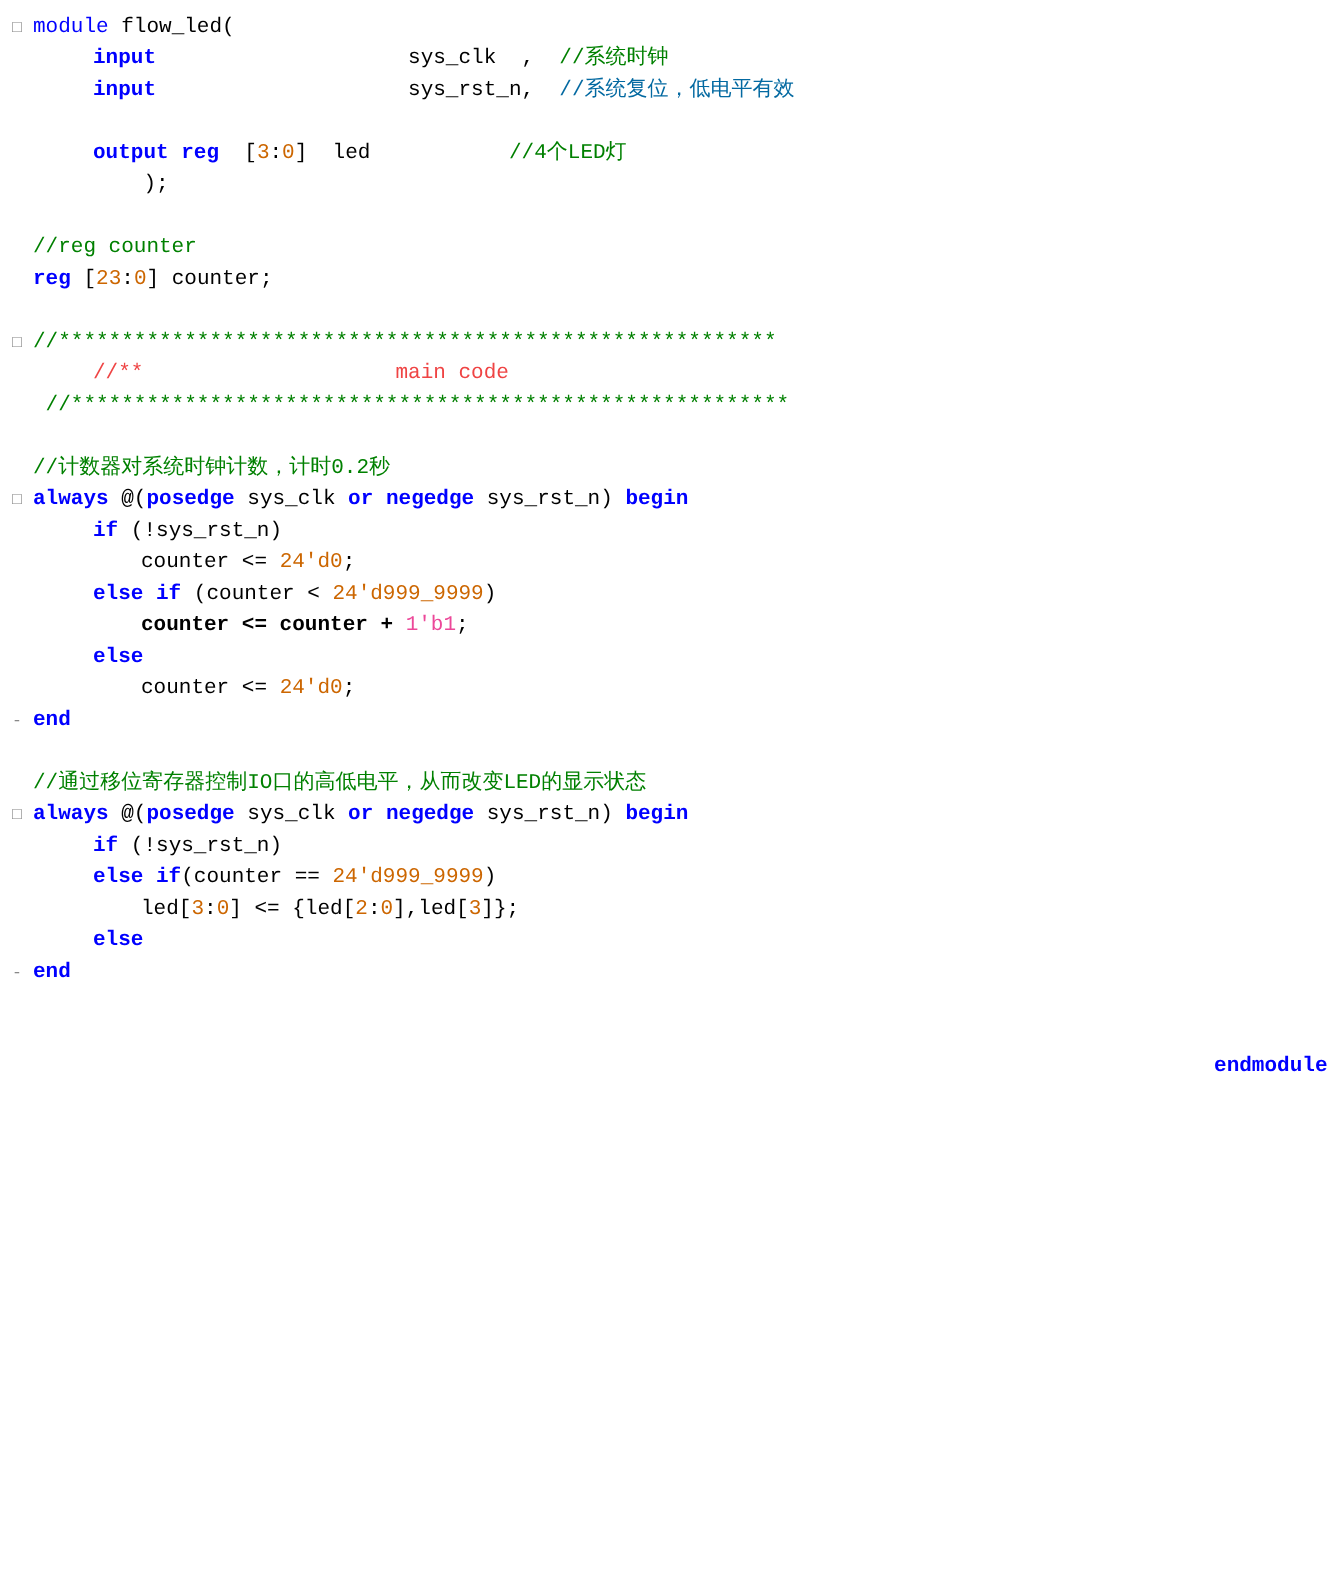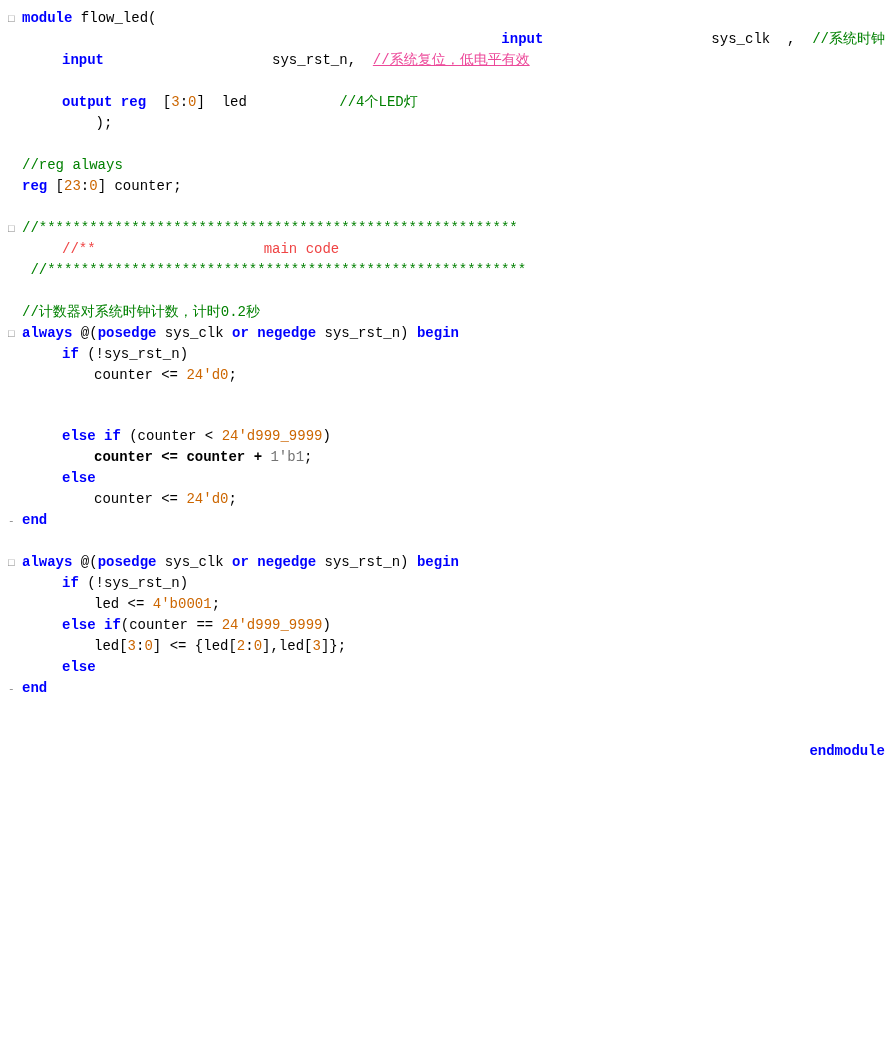--- a/index.html
+++ b/index.html
@@ -47,47 +47,47 @@
 
     span {
       font-family: 'Courier New', Courier, monospace;
     }
   </style>
 </head>
 <body>
 
 <div class="code-container">
   <div id="code-lines">
-      <div class="code-line"><span class="fold-marker">□</span><span class="line-content" style="padding-left: 0px;"><span style="color: rgb(0, 0, 255); font-weight: bold;">module</span><span style="color: rgb(0, 0, 0);"> flow_led(</span></span></div>
-      <div class="code-line"><span class="fold-marker"> </span><span class="line-content" style="padding-left: 40px; text-align: right;"><span style="color: rgb(0, 0, 255); font-weight: bold;">input</span><span style="color: rgb(0, 0, 0);">                    sys_clk  ,  </span><span style="color: rgb(0, 128, 0);">//系统时钟</span></span></div>
-      <div class="code-line"><span class="fold-marker"> </span><span class="line-content" style="padding-left: 40px;"><span style="color: rgb(0, 0, 255); font-weight: bold;">input</span><span style="color: rgb(0, 0, 0); text-align: center;">                    sys_rst_n,  </span><span style="color: #ec4899; text-decoration: underline;">//系统复位，低电平有效</span></span></div>
+      <div class="code-line"><span class="fold-marker">□</span><span class="line-content" style="padding-left: 0px;"><span style="color: rgb(0, 0, 255); font-weight: normal;">module</span><span style="color: rgb(0, 0, 0);"> flow_led(</span></span></div>
+      <div class="code-line"><span class="fold-marker"> </span><span class="line-content" style="padding-left: 40px;"><span style="color: rgb(0, 0, 255); font-weight: bold;">input</span><span style="color: rgb(0, 0, 0);">                    sys_clk  ,  </span><span style="color: rgb(0, 128, 0);">//系统时钟</span></span></div>
+      <div class="code-line"><span class="fold-marker"> </span><span class="line-content" style="padding-left: 40px;"><span style="color: rgb(0, 0, 255); font-weight: bold;">input</span><span style="color: rgb(0, 0, 0); text-align: center;">                    sys_rst_n,  </span><span style="color: #0369a1;">//系统复位，低电平有效</span></span></div>
       <div class="code-line"><span class="fold-marker"> </span><span class="line-content" style="padding-left: 0px;">&nbsp;</span></div>
       <div class="code-line"><span class="fold-marker"> </span><span class="line-content" style="padding-left: 40px;"><span style="color: rgb(0, 0, 255); font-weight: bold;">output</span><span style="color: rgb(0, 0, 0);"> </span><span style="color: rgb(0, 0, 255); font-weight: bold;">reg</span><span style="color: rgb(0, 0, 0);">  </span><span style="color: rgb(0, 0, 0);">[</span><span style="color: rgb(204, 102, 0);">3</span><span style="color: rgb(0, 0, 0);">:</span><span style="color: rgb(204, 102, 0);">0</span><span style="color: rgb(0, 0, 0);">]  led           </span><span style="color: rgb(0, 128, 0);">//4个LED灯</span></span></div>
       <div class="code-line"><span class="fold-marker"> </span><span class="line-content" style="padding-left: 40px;"><span style="color: rgb(0, 0, 0);">    );</span></span></div>
       <div class="code-line"><span class="fold-marker"> </span><span class="line-content" style="padding-left: 0px;">&nbsp;</span></div>
-      <div class="code-line"><span class="fold-marker"> </span><span class="line-content" style="padding-left: 0px;"><span style="color: rgb(0, 128, 0);">//reg always</span></span></div>
+      <div class="code-line"><span class="fold-marker"> </span><span class="line-content" style="padding-left: 0px;"><span style="color: rgb(0, 128, 0);">//reg counter</span></span></div>
       <div class="code-line"><span class="fold-marker"> </span><span class="line-content" style="padding-left: 0px;"><span style="color: rgb(0, 0, 255); font-weight: bold;">reg</span><span style="color: rgb(0, 0, 0);"> [</span><span style="color: rgb(204, 102, 0);">23</span><span style="color: rgb(0, 0, 0);">:</span><span style="color: rgb(204, 102, 0);">0</span><span style="color: rgb(0, 0, 0);">] counter;</span></span></div>
       <div class="code-line"><span class="fold-marker"> </span><span class="line-content" style="padding-left: 0px;">&nbsp;</span></div>
       <div class="code-line"><span class="fold-marker">□</span><span class="line-content" style="padding-left: 0px;"><span style="color: rgb(0, 128, 0);">//*********************************************************</span></span></div>
       <div class="code-line"><span class="fold-marker"> </span><span class="line-content" style="padding-left: 40px;"><span style="color: #ef4444;">//**                    main code</span></span></div>
       <div class="code-line"><span class="fold-marker"> </span><span class="line-content" style="padding-left: 0px;"><span style="color: rgb(0, 128, 0);"> //*********************************************************</span></span></div>
       <div class="code-line"><span class="fold-marker"> </span><span class="line-content" style="padding-left: 0px;">&nbsp;</span></div>
       <div class="code-line"><span class="fold-marker"> </span><span class="line-content" style="padding-left: 0px;"><span style="color: rgb(0, 128, 0); font-family: Liberation Mono, monospace;">//计数器对系统时钟计数，计时0.2秒</span></span></div>
       <div class="code-line"><span class="fold-marker">□</span><span class="line-content" style="padding-left: 0px;"><span style="color: rgb(0, 0, 255); font-weight: bold;">always</span><span style="color: rgb(0, 0, 0);"> @(</span><span style="color: rgb(0, 0, 255); font-weight: bold;">posedge</span><span style="color: rgb(0, 0, 0);"> sys_clk </span><span style="color: rgb(0, 0, 255); font-weight: bold;">or</span><span style="color: rgb(0, 0, 0);"> </span><span style="color: rgb(0, 0, 255); font-weight: bold;">negedge</span><span style="color: rgb(0, 0, 0);"> sys_rst_n) </span><span style="color: rgb(0, 0, 255); font-weight: bold;">begin</span></span></div>
       <div class="code-line"><span class="fold-marker"> </span><span class="line-content" style="padding-left: 40px;"><span style="color: rgb(0, 0, 255); font-weight: bold;">if</span><span style="color: rgb(0, 0, 0);"> (!sys_rst_n)</span></span></div>
       <div class="code-line"><span class="fold-marker"> </span><span class="line-content" style="padding-left: 72px;"><span style="color: rgb(0, 0, 0);">counter &lt;= </span><span style="color: rgb(204, 102, 0);">24'd0</span><span style="color: rgb(0, 0, 0);">;</span></span></div>
-      <div class="code-line"><span class="fold-marker"> </span><span class="line-content" style="padding-left: 40px; margin-top: 40px;"><span style="color: rgb(0, 0, 255); font-weight: bold;">else if</span><span style="color: rgb(0, 0, 0);"> (counter &lt; </span><span style="color: rgb(204, 102, 0);">24'd999_9999</span><span style="color: rgb(0, 0, 0);">)</span></span></div>
-      <div class="code-line"><span class="fold-marker"> </span><span class="line-content" style="padding-left: 72px;"><span style="color: rgb(0, 0, 0); font-weight: bold;">counter &lt;= counter + </span><span style="color: #737373;">1'b1</span><span style="color: rgb(0, 0, 0);">;</span></span></div>
+      <div class="code-line"><span class="fold-marker"> </span><span class="line-content" style="padding-left: 40px;"><span style="color: rgb(0, 0, 255); font-weight: bold;">else if</span><span style="color: rgb(0, 0, 0);"> (counter &lt; </span><span style="color: rgb(204, 102, 0);">24'd999_9999</span><span style="color: rgb(0, 0, 0);">)</span></span></div>
+      <div class="code-line"><span class="fold-marker"> </span><span class="line-content" style="padding-left: 72px;"><span style="color: rgb(0, 0, 0); font-weight: bold;">counter &lt;= counter + </span><span style="color: #ec4899;">1'b1</span><span style="color: rgb(0, 0, 0);">;</span></span></div>
       <div class="code-line"><span class="fold-marker"> </span><span class="line-content" style="padding-left: 40px;"><span style="color: rgb(0, 0, 255); font-weight: bold;">else</span></span></div>
       <div class="code-line"><span class="fold-marker"> </span><span class="line-content" style="padding-left: 72px;"><span style="color: rgb(0, 0, 0);">counter &lt;= </span><span style="color: rgb(204, 102, 0);">24'd0</span><span style="color: rgb(0, 0, 0);">;</span></span></div>
       <div class="code-line"><span class="fold-marker">-</span><span class="line-content" style="padding-left: 0px;"><span style="color: rgb(0, 0, 255); font-weight: bold;">end</span></span></div>
       <div class="code-line"><span class="fold-marker"> </span><span class="line-content" style="padding-left: 0px;">&nbsp;</span></div>
+      <div class="code-line"><span class="fold-marker"> </span><span class="line-content" style="padding-left: 0px;"><span style="color: rgb(0, 128, 0);">//通过移位寄存器控制IO口的高低电平，从而改变LED的显示状态</span></span></div>
       <div class="code-line"><span class="fold-marker">□</span><span class="line-content" style="padding-left: 0px;"><span style="color: rgb(0, 0, 255); font-weight: bold;">always</span><span style="color: rgb(0, 0, 0);"> @(</span><span style="color: rgb(0, 0, 255); font-weight: bold;">posedge</span><span style="color: rgb(0, 0, 0);"> sys_clk </span><span style="color: rgb(0, 0, 255); font-weight: bold;">or</span><span style="color: rgb(0, 0, 0);"> </span><span style="color: rgb(0, 0, 255); font-weight: bold;">negedge</span><span style="color: rgb(0, 0, 0);"> sys_rst_n) </span><span style="color: rgb(0, 0, 255); font-weight: bold;">begin</span></span></div>
       <div class="code-line"><span class="fold-marker"> </span><span class="line-content" style="padding-left: 40px;"><span style="color: rgb(0, 0, 255); font-weight: bold;">if</span><span style="color: rgb(0, 0, 0);"> (!sys_rst_n)</span></span></div>
-      <div class="code-line"><span class="fold-marker"> </span><span class="line-content" style="padding-left: 72px;"><span style="color: rgb(0, 0, 0);">led &lt;= </span><span style="color: rgb(204, 102, 0);">4'b0001</span><span style="color: rgb(0, 0, 0);">;</span></span></div>
       <div class="code-line"><span class="fold-marker"> </span><span class="line-content" style="padding-left: 40px;"><span style="color: rgb(0, 0, 255); font-weight: bold;">else if</span><span style="color: rgb(0, 0, 0);">(counter == </span><span style="color: rgb(204, 102, 0);">24'd999_9999</span><span style="color: rgb(0, 0, 0);">)</span></span></div>
       <div class="code-line"><span class="fold-marker"> </span><span class="line-content" style="padding-left: 72px;"><span style="color: rgb(0, 0, 0);">led[</span><span style="color: rgb(204, 102, 0);">3</span><span style="color: rgb(0, 0, 0);">:</span><span style="color: rgb(204, 102, 0);">0</span><span style="color: rgb(0, 0, 0);">] &lt;= {led[</span><span style="color: rgb(204, 102, 0);">2</span><span style="color: rgb(0, 0, 0);">:</span><span style="color: rgb(204, 102, 0);">0</span><span style="color: rgb(0, 0, 0);">],led[</span><span style="color: rgb(204, 102, 0);">3</span><span style="color: rgb(0, 0, 0);">]}; </span></span></div>
       <div class="code-line"><span class="fold-marker"> </span><span class="line-content" style="padding-left: 40px;"><span style="color: rgb(0, 0, 255); font-weight: bold;">else</span></span></div>
       <div class="code-line"><span class="fold-marker">-</span><span class="line-content" style="padding-left: 0px;"><span style="color: rgb(0, 0, 255); font-weight: bold;">end</span></span></div>
       <div class="code-line"><span class="fold-marker"> </span><span class="line-content" style="padding-left: 0px;">&nbsp;</span></div>
       <div class="code-line"><span class="fold-marker"> </span><span class="line-content" style="padding-left: 0px;">&nbsp;</span></div>
       <div class="code-line"><span class="fold-marker"> </span><span class="line-content" style="padding-left: 0px; text-align: right;"><span style="color: rgb(0, 0, 255); font-weight: bold;">endmodule</span></span></div>
     </div>
 </div>
 

